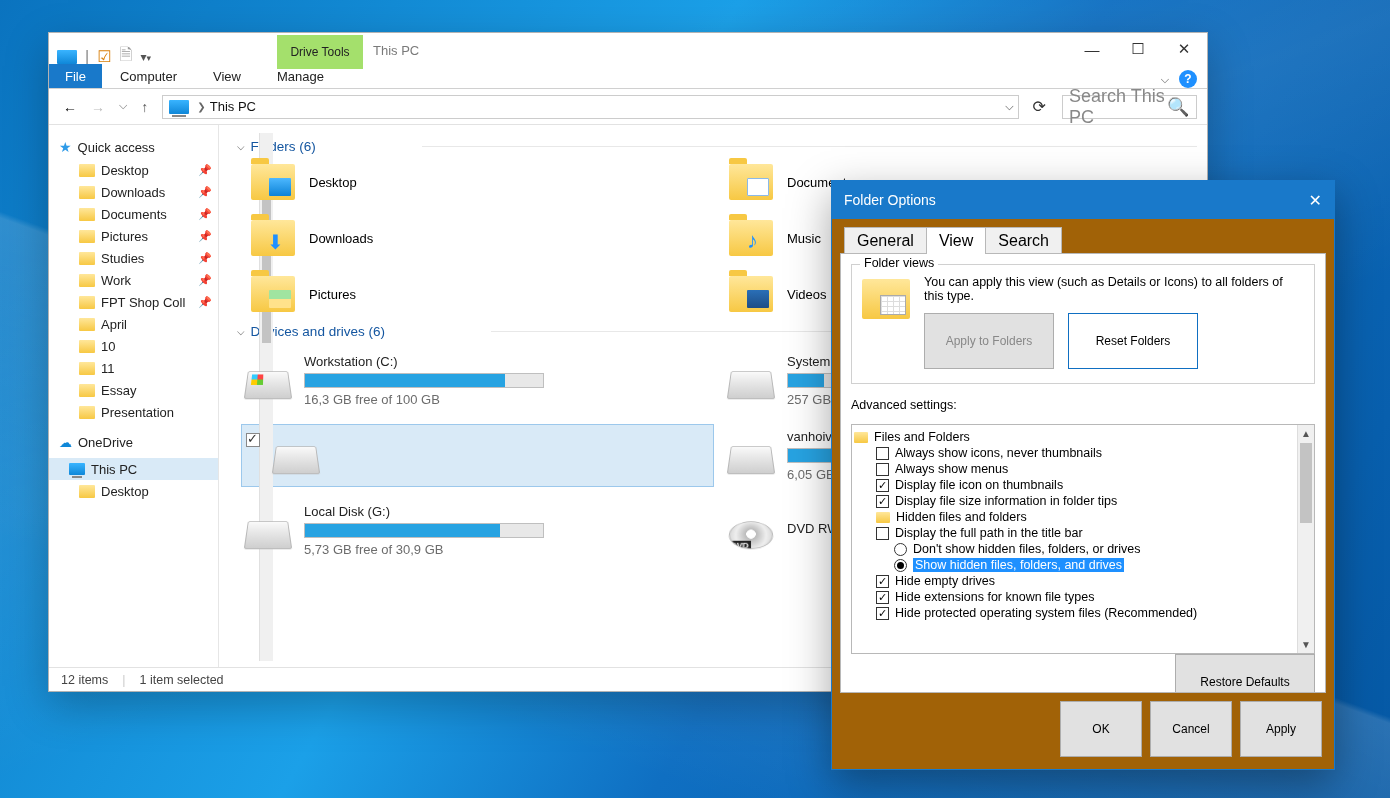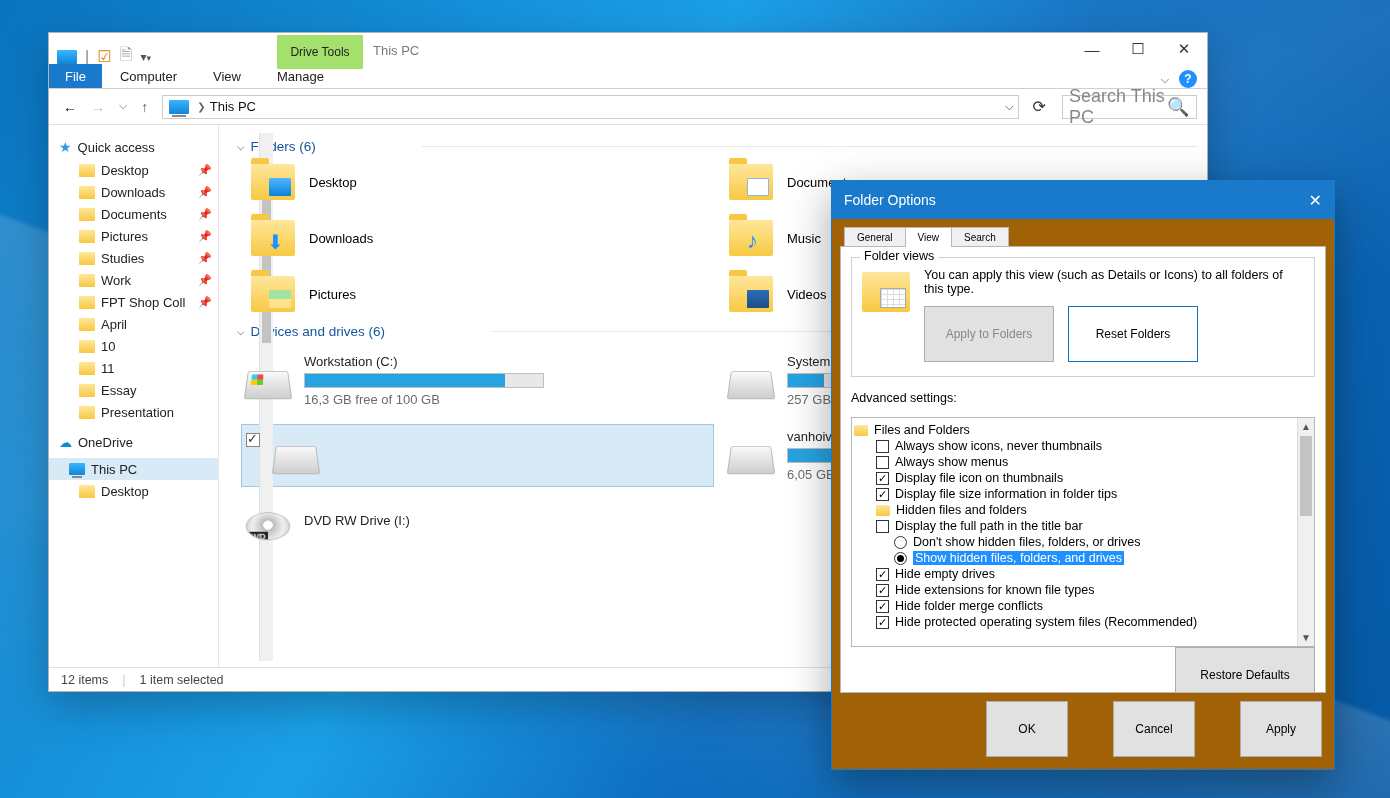--- a/index.html
+++ b/index.html
@@ -87,21 +87,21 @@
   .checkbox-on-drive::after{content:"✓";position:absolute;left:0;top:-3px;font-size:13px;color:#333;}
 
   .status{height:24px;border-top:1px solid #e2e2e2;display:flex;align-items:center;padding:0 12px;font-size:12.5px;color:#444;gap:14px;}
   .status .div{color:#ccc;}
 
   
   .dialog{position:absolute;left:831px;top:180px;width:504px;height:590px;background:#a16207;border:1px solid #1979ca;box-shadow:0 14px 40px rgba(0,0,0,.35);display:flex;flex-direction:column;}
   .dlg-title{height:38px;background:#1979ca;color:#fff;display:flex;align-items:center;padding:0 12px;font-size:14px;}
   .dlg-title .x{margin-left:auto;font-size:16px;}
   .tabs{display:flex;padding:8px 8px 0 12px;gap:0;}
-  .tab{padding:4px 12px;border:1px solid #b8b8b8;border-bottom:none;background:#f0f0f0;font-size:10px;margin-right:-1px;}
+  .tab{padding:4px 12px;border:1px solid #b8b8b8;border-bottom:none;background:#f0f0f0;font-size:16px;margin-right:-1px;}
   .tab.active{background:#fff;position:relative;z-index:2;}
   .tab-body{flex:1;background:#fff;margin:0 8px 8px 8px;border:1px solid #b8b8b8;padding:10px;font-size:12.5px;overflow:hidden;margin-top:-1px;}
   .group-box{border:1px solid #d0d0d0;padding:10px 10px 14px 10px;position:relative;margin-bottom:14px;}
   .group-box .legend{position:absolute;top:-9px;left:8px;background:#fff;padding:0 4px;font-size:12.5px;}
   .fv-row{display:flex;gap:14px;align-items:flex-start;}
   .fv-icon{width:48px;height:40px;background:linear-gradient(#ffe79a,#f7c843);border-radius:2px;position:relative;margin-top:4px;}
   .fv-icon::after{content:"";position:absolute;right:4px;bottom:4px;width:24px;height:18px;background:#fff;border:1px solid #aaa;background-image:linear-gradient(#ddd 1px,transparent 1px),linear-gradient(90deg,#ddd 1px,transparent 1px);background-size:6px 5px;}
   .fv-text{flex:1;}
   .fv-btns{display:flex;gap:14px;margin-top:10px;}
   .btn{border:1px solid #adadad;background:#e1e1e1;padding:20px 0;font-size:12px;text-align:center;min-width:130px;}
@@ -119,21 +119,21 @@
   .adv-list .ind2{padding-left:40px;}
   .chk{width:13px;height:13px;border:1px solid #333;background:#fff;display:inline-flex;align-items:center;justify-content:center;font-size:11px;line-height:1;}
   .chk.on::after{content:"✓";color:#000;}
   .rdo{width:13px;height:13px;border:1px solid #333;border-radius:50%;background:#fff;display:inline-flex;align-items:center;justify-content:center;}
   .rdo.on::after{content:"";width:7px;height:7px;background:#000;border-radius:50%;}
   .hl{background:#1e90ff;color:#fff;padding:0 2px;text-align:right;}
   .tiny-folder{width:14px;height:11px;background:linear-gradient(#ffe79a,#f7c843);border-radius:1px;display:inline-block;}
 
   .restore-row{display:flex;justify-content:flex-end;}
   .dlg-buttons{display:flex;justify-content:flex-end;gap:8px;padding:0 12px 12px 0;}
-  .dlg-buttons .btn{min-width:82px;margin-left:37px;}
+  .dlg-buttons .btn{min-width:82px;}
 
 </style>
 </head>
 <body>
 
 <div class="explorer">
 
   <div class="title-area">
     <div class="qat">
       <span class="pc-icon"></span>
@@ -341,20 +341,30 @@
             <span class="hd"></span>
           </div>
           <div class="drive">
             <span class="hd"></span>
             <span class="drive-info">
               <div class="name">vanhoivo (F:)</div>
               <div class="bar">
                 <div class="fill" style="width:88%"></div>
               </div>
               <div class="free">6,05 GB free of 50,0 GB</div>
+            </span>
+          </div>
+          <div class="drive">
+            <span class="hd"></span>
+            <span class="drive-info">
+              <div class="name">Local Disk (G:)</div>
+              <div class="bar">
+                <div class="fill" style="width:82%"></div>
+              </div>
+              <div class="free">5,73 GB free of 30,9 GB</div>
             </span>
           </div>
           <div class="drive">
             <span class="hd dvd"></span>
             <span class="drive-info">
               <div class="name">DVD RW Drive (I:)</div>
             </span>
           </div>
         </div>
     </div>
@@ -434,24 +444,20 @@
           <div class="row ind1">
             <span class="chk on"></span>
             <span>Hide empty drives</span>
           </div>
           <div class="row ind1">
             <span class="chk on"></span>
             <span>Hide extensions for known file types</span>
           </div>
           <div class="row ind1">
             <span class="chk on"></span>
-            <span>Hide folder merge conflicts</span>
-          </div>
-          <div class="row ind1">
-            <span class="chk on"></span>
             <span>Hide protected operating system files (Recommended)</span>
           </div>
         </div>
       <div class="adv-scroll">
         <div class="sarrow" style="top:0;">▲</div>
         <div class="sthumb"></div>
         <div class="sarrow" style="bottom:0;">▼</div>
       </div>
     </div>
 

